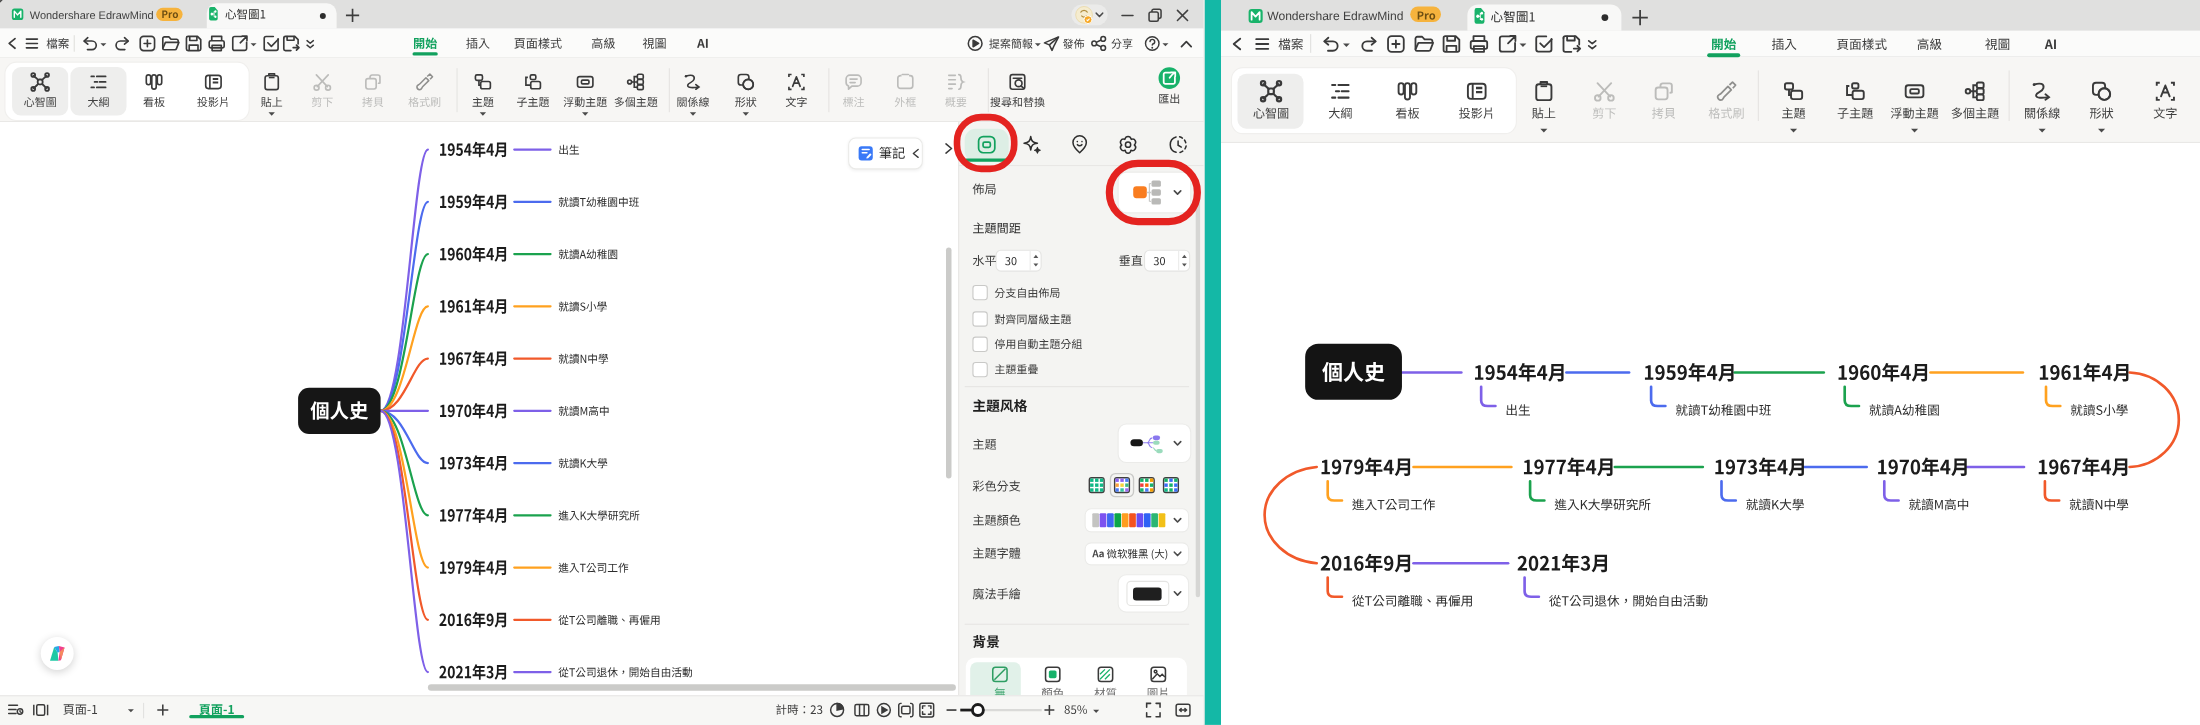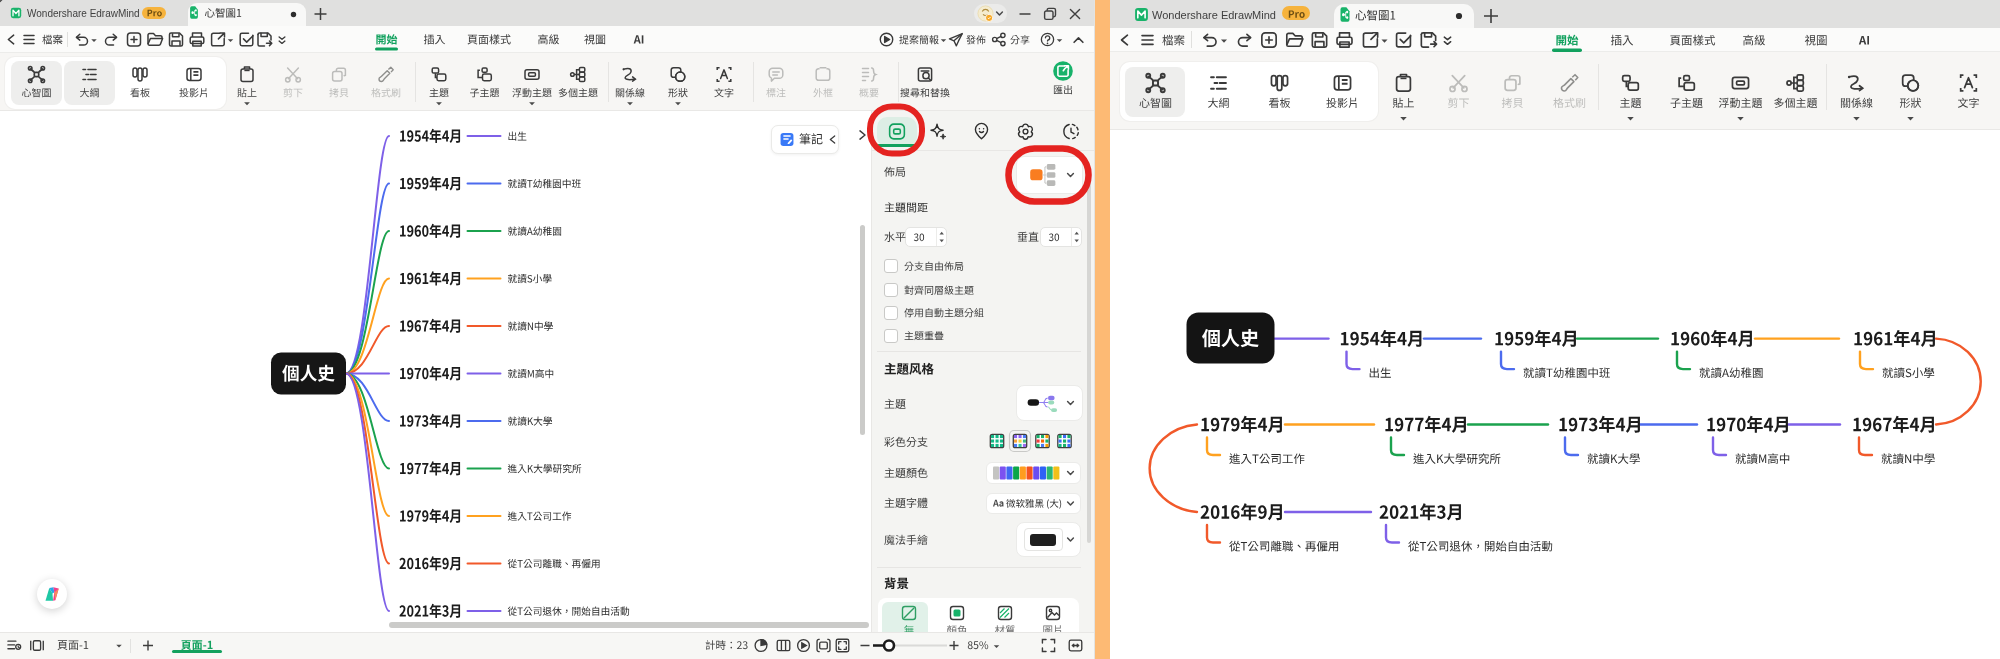--- a/index.html
+++ b/index.html
@@ -1,16 +1,16 @@
 <!DOCTYPE html>
 <html><head><meta charset="utf-8"><style>
 *{margin:0;padding:0;box-sizing:border-box}
 html,body{width:2000px;height:659px;overflow:hidden;background:#fff}
 body{font-family:"Liberation Sans",sans-serif}
-#root{position:relative;width:2000px;height:659px;background:#fdba74}
+#root{position:relative;width:2000px;height:659px;background:#14b8a6}
 .abs{position:absolute}
 </style></head><body>
 <div id="root">
 
 <div class="abs" style="left:0;top:0;width:1095px;height:659px;background:#fff;border-right:1px solid #e3e3e1">
   <div class="abs" style="left:0;top:0;width:1094px;height:26px;background:#e0e0df"></div>
   <div class="abs" style="left:188px;top:3px;width:118px;height:23px;background:#f8f8f7;border-radius:9px 9px 0 0"></div>
   <div class="abs" style="left:142px;top:7px;width:24px;height:12px;background:#f6b33d;border-radius:7px"></div>
   <div class="abs" style="left:974px;top:4px;width:33px;height:19px;background:#ebebea;border-radius:10px"></div>
   <div class="abs" style="left:0;top:26px;width:1094px;height:27px;background:#fbfbfa;border-bottom:1px solid #ececea"></div>

